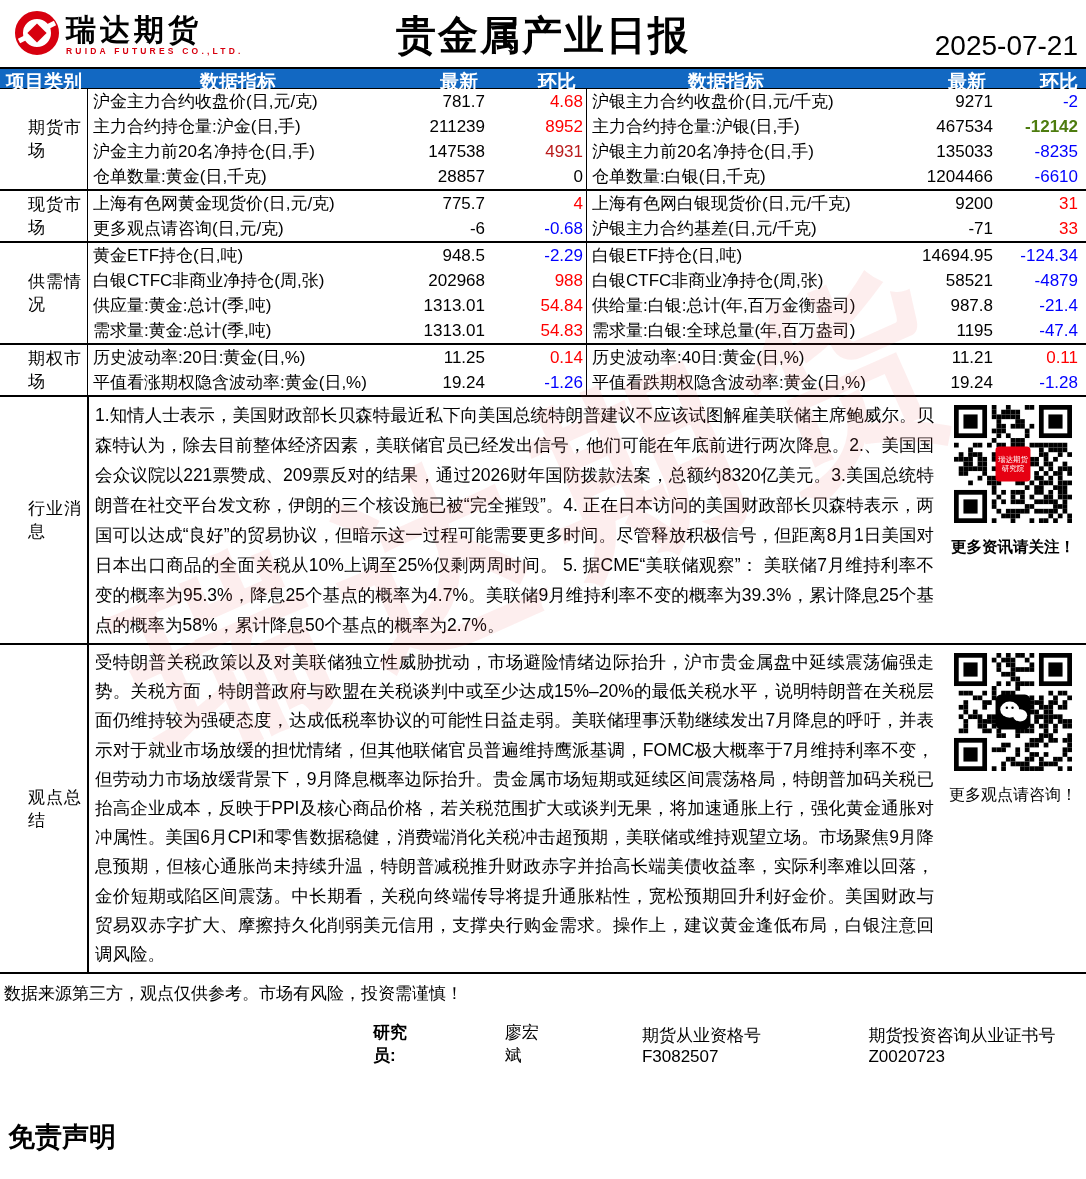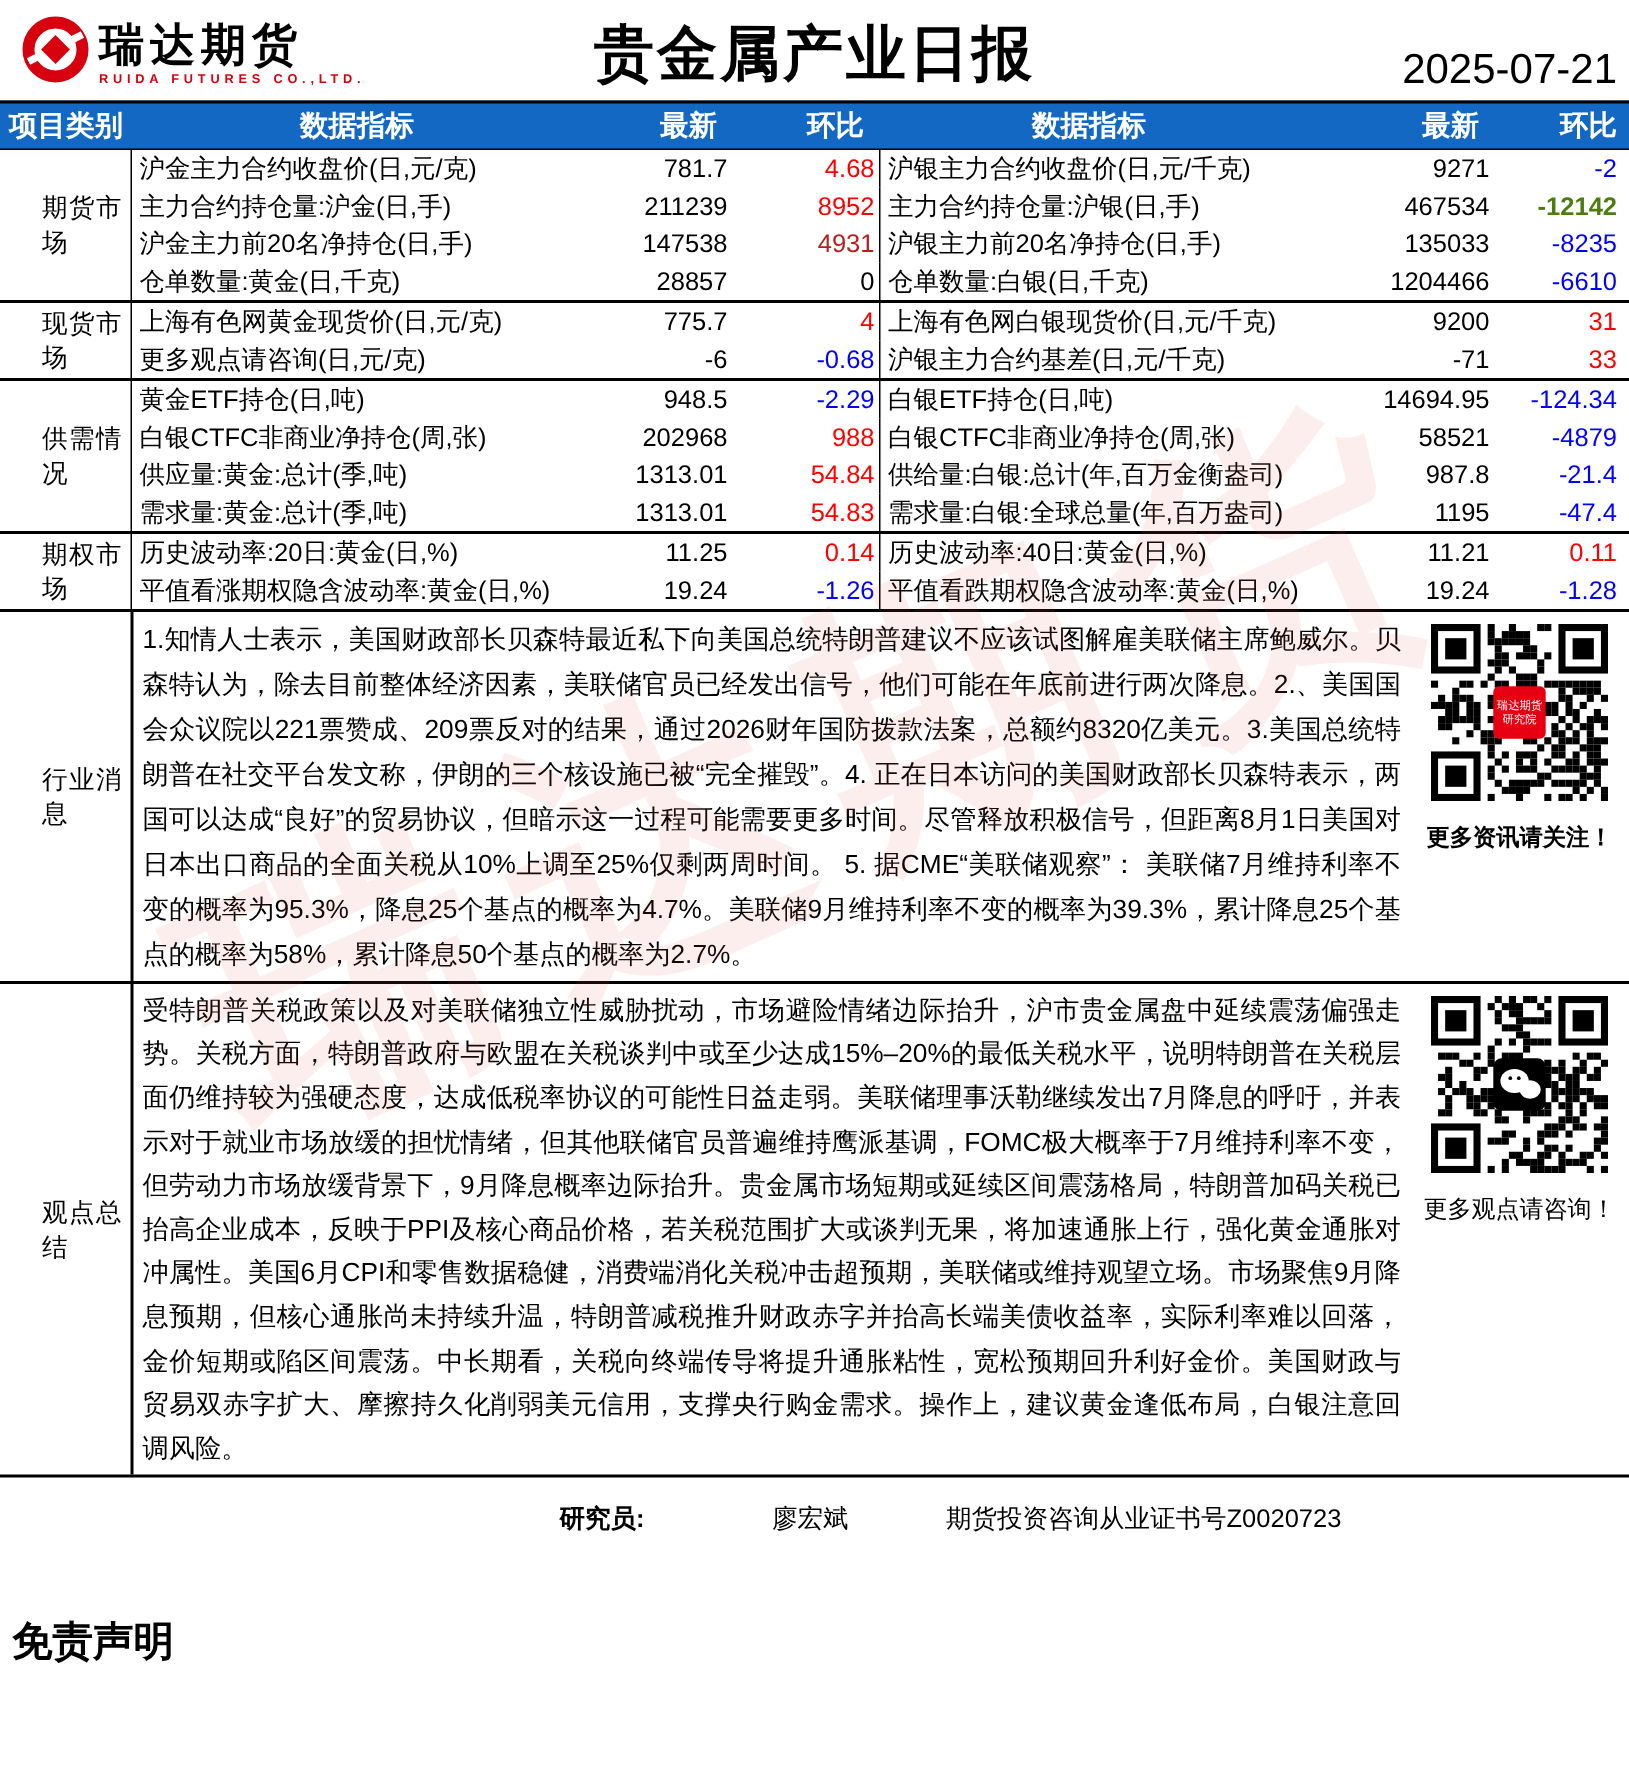--- a/index.html
+++ b/index.html
@@ -13,21 +13,21 @@
   .brand-txt { margin-left:6px; }
   .brand-cn { font-size:30px; font-weight:bold; letter-spacing:4px; line-height:32px; }
   .brand-en { font-size:8.5px; color:#d7000f; letter-spacing:3.2px; font-weight:bold; }
   .rpt-title { position:absolute; left:0; right:0; top:8px; text-align:center;
                font-size:40px; font-weight:900; letter-spacing:2px; }
   .rpt-date { position:absolute; right:8px; top:30px; font-size:28px; }
 
   
   .thead { display:grid; grid-template-columns:88px 300px 100px 98px 280px 130px 90px;
            background:#1268c2; color:#fff; font-weight:bold; font-size:19px;
-           height:33px; align-items:center; border-top:2.5px solid #000; border-bottom:1.5px solid #000; }
+           height:22px; align-items:center; border-top:2.5px solid #000; border-bottom:1.5px solid #000; }
   .thead .h-cat { padding-left:6px; text-align:left; }
   .thead .h-c { text-align:center; }
   .thead .h-r { text-align:right; padding-right:10px; }
   .thead .h-r-last { text-align:right; padding-right:8px; }
 
   .sec { display:grid; grid-template-columns:88px 1fr; border-bottom:2.5px solid #000; }
   .cat { border-right:1.5px solid #000; display:flex; align-items:center; justify-content:center;
          font-size:17px; letter-spacing:1px;padding-left:28px; }
   .row { display:grid; grid-template-columns:300px 100px 98px 280px 130px 90px; height:25px;
          align-items:center; font-size:17px; }
@@ -636,23 +636,25 @@
             <ellipse cx="59" cy="60" rx="10" ry="8.5" fill="#fff"></ellipse>
             <ellipse cx="70" cy="66" rx="7.5" ry="6.5" fill="#fff"></ellipse>
             <circle cx="56" cy="58" r="1.3" fill="#000"></circle>
             <circle cx="62" cy="58" r="1.3" fill="#000"></circle>
             <circle cx="68" cy="65" r="1.1" fill="#fff"></circle>
           </svg></div>
       <div class="qr-cap2">更多观点请咨询！</div>
     </div>
   </div>
 
+  <div class="src-note">数据来源第三方，观点仅供参考。市场有风险，投资需谨慎！</div>
   <div class="researcher">
     <span class="res-label">研究员:</span>
     <span class="res-name">廖宏斌</span>
+    <span class="res-qual">期货从业资格号F3082507</span>
     <span class="res-adv">期货投资咨询从业证书号Z0020723</span>
   </div>
 
   <div class="disc">
     <div class="disc-title">免责声明</div>
 
   </div>
 
 </div>
 

